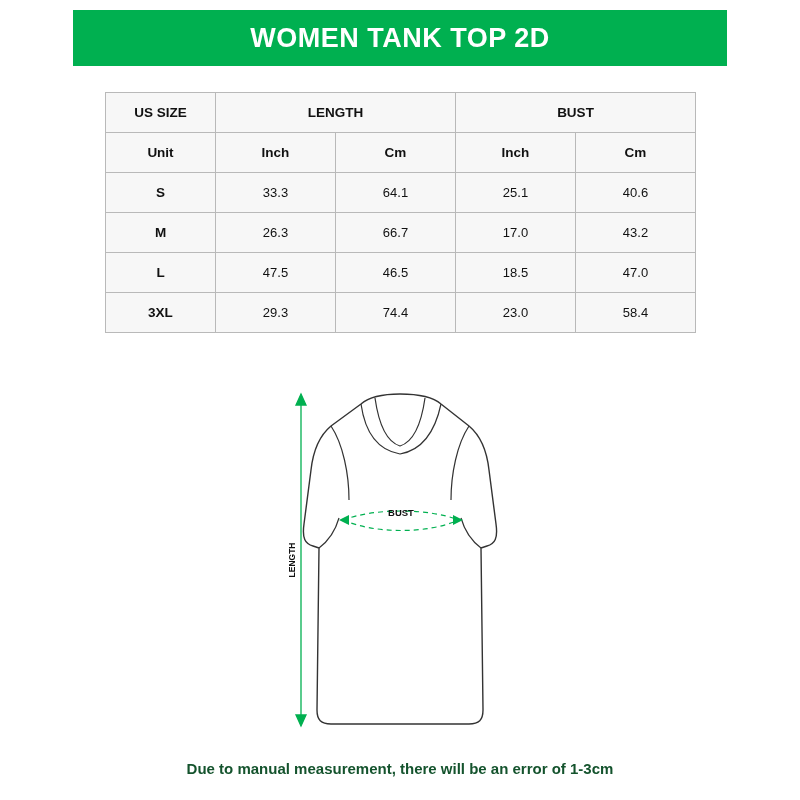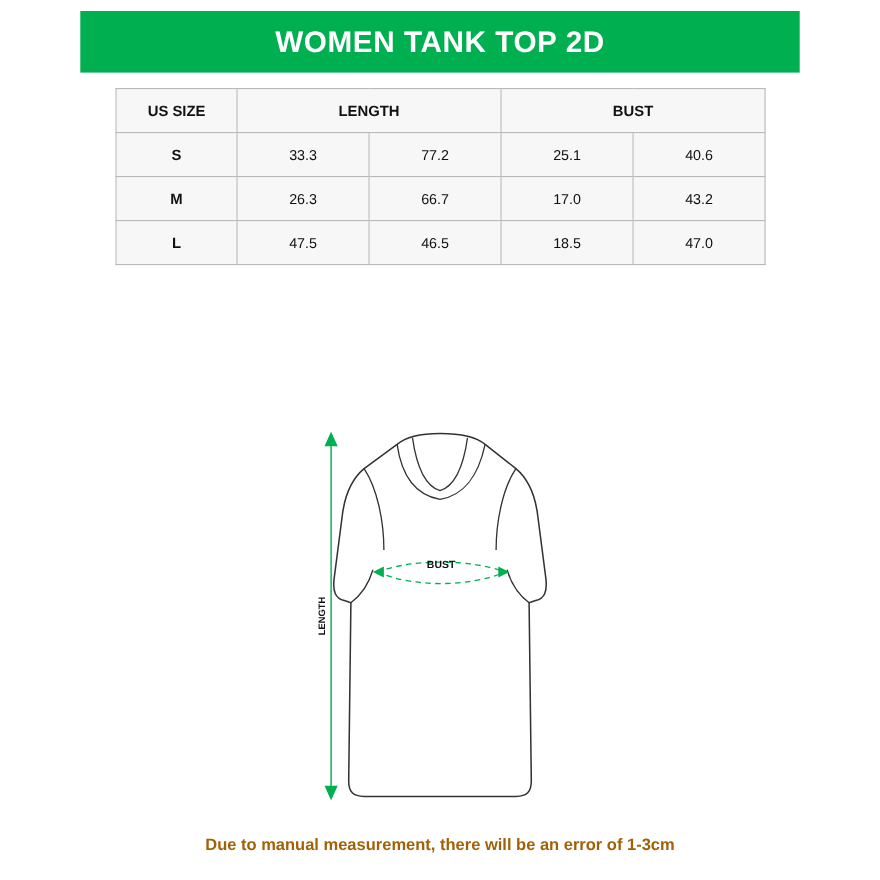--- a/index.html
+++ b/index.html
@@ -37,21 +37,21 @@
     color: #ffffff;
     font-size: 27px;
     font-weight: bold;
     letter-spacing: 0.5px;
     white-space: nowrap;
   }
   
   .size-table {
     position: absolute;
     left: 105px;
-    top: 80px;
+    top: 92px;
     width: 590px;
     border-collapse: collapse;
     table-layout: fixed;
   }
   .size-table th, .size-table td {
     border: 1px solid #b9b9b9;
     height: 37px;
     text-align: center;
     vertical-align: middle;
     font-size: 13px;
@@ -77,21 +77,21 @@
     height: 345px;
   }
   .illus svg { display: block; }
   
   .footer-note {
     position: absolute;
     left: 0;
     top: 760px;
     width: 800px;
     text-align: center;
-    color: #a16207;
+    color: #14532d;
     font-size: 15px;
     font-weight: bold;
   }
 </style>
 </head>
 <body>
 
 <div class="page">
 
   <div class="header">
@@ -105,42 +105,56 @@
         <col class="col-num">
         <col class="col-num">
         <col class="col-num">
     </colgroup>
     <thead>
       <tr>
         <th>US SIZE</th>
         <th colspan="2">LENGTH</th>
         <th colspan="2">BUST</th>
       </tr>
+      <tr>
+        <th>Unit</th>
+        <th>Inch</th>
+        <th>Cm</th>
+        <th>Inch</th>
+        <th>Cm</th>
+      </tr>
     </thead>
     <tbody>
       <tr>
         <td class="label">S</td>
         <td>33.3</td>
-        <td>77.2</td>
+        <td>64.1</td>
         <td>25.1</td>
         <td>40.6</td>
       </tr>
       <tr>
         <td class="label">M</td>
         <td>26.3</td>
         <td>66.7</td>
         <td>17.0</td>
         <td>43.2</td>
       </tr>
       <tr>
         <td class="label">L</td>
         <td>47.5</td>
         <td>46.5</td>
         <td>18.5</td>
         <td>47.0</td>
+      </tr>
+      <tr>
+        <td class="label">3XL</td>
+        <td>29.3</td>
+        <td>74.4</td>
+        <td>23.0</td>
+        <td>58.4</td>
       </tr>
     </tbody>
   </table>
 
   <div class="illus">
     <svg width="300" height="345" viewBox="0 0 300 345" xmlns="http://www.w3.org/2000/svg">
 
       <g fill="#ffffff" stroke="#333333" stroke-width="1.4" stroke-linejoin="round">
         <path d="M96 12
                  C104 5, 118 2, 135 2

